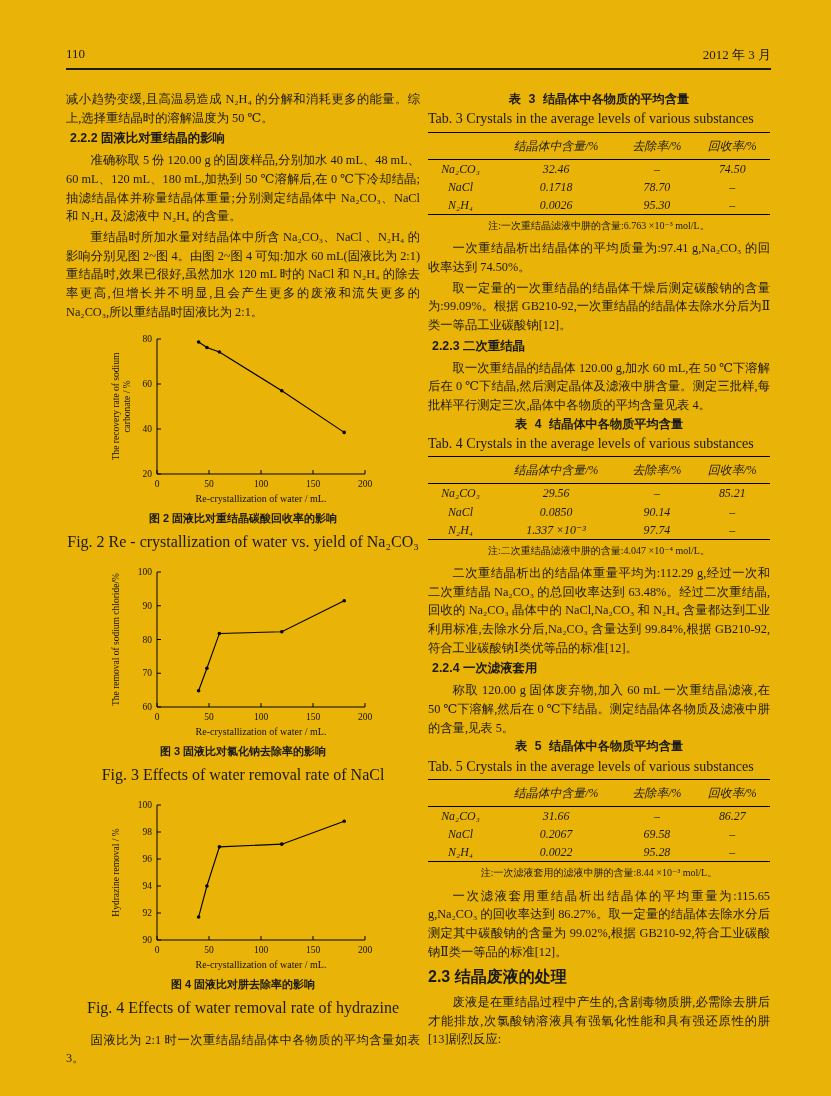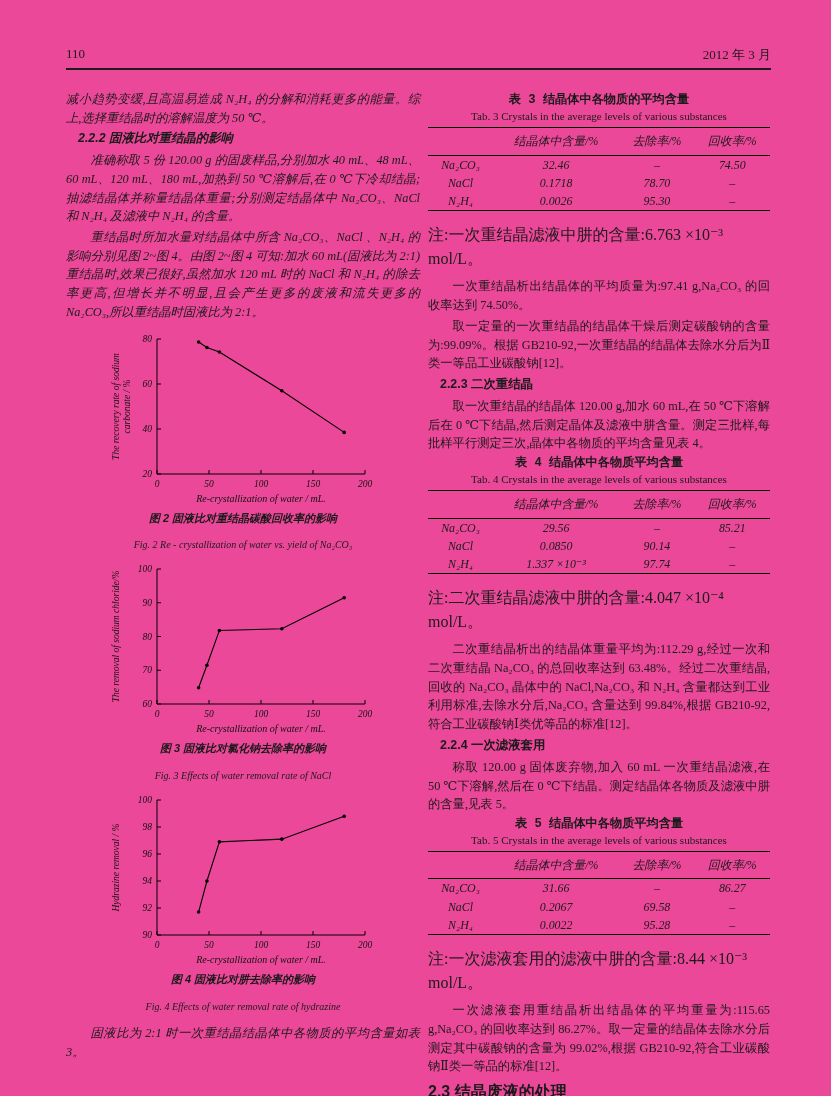--- a/index.html
+++ b/index.html
@@ -1,59 +1,59 @@
 <!DOCTYPE html>
 <html><head>
 <meta charset="utf-8">
 <style>
   html,body{margin:0;padding:0;background:#ffffff;}
   body{width:831px;height:1096px;overflow:hidden;position:relative;
        font-family:"Liberation Serif","DejaVu Serif",serif;color:#1a1a1a;}
-  .page{position:absolute;inset:0;background:#ec4899;}
+  .page{position:absolute;inset:0;background:#eab308;}
 
   
   .header{position:absolute;left:66px;right:60px;top:46px;height:22px;
           border-bottom:2px solid #1c1c1c;font-size:13px;}
   .header .pageno{position:absolute;left:0;top:0;}
   .header .center{position:absolute;left:0;right:0;top:0;text-align:center;
           font-size:14.5px;letter-spacing:4px;}
   .header .date{position:absolute;right:0;top:0;}
 
   
   .col{position:absolute;top:90px;font-size:12.3px;line-height:1.52;text-align:justify;}
-  .col-left{left:66px;width:354px;font-style:italic;}
+  .col-left{left:66px;width:354px;}
   .col-right{left:428px;width:342px;}
 
   p.para{margin:0 0 2px 0;text-indent:2em;}
   p.para.noindent{text-indent:0;}
   h3.sub{font-family:"Liberation Sans","DejaVu Sans",sans-serif;
-         font-size:12.4px;font-weight:bold;margin:3px 0 3px 12px;line-height:1.45;}
+         font-size:12.4px;font-weight:bold;margin:3px 0 3px 4px;line-height:1.45;}
   h2.sec{font-family:"Liberation Sans","DejaVu Sans",sans-serif;
          font-size:16px;font-weight:bold;margin:5px 0 4px 0;line-height:1.4;}
 
   
   figure.figure{margin:8px 0 4px 0;text-align:center;}
   figure.figure svg{display:block;margin:0 auto;}
   svg text{font-family:"Liberation Serif","DejaVu Serif",serif;fill:#111;}
   .cap-cn{font-family:"Liberation Sans","DejaVu Sans",sans-serif;
           font-weight:bold;font-size:11px;margin-top:4px;}
-  .cap-en{font-size:10px;margin-top:11px;}
+  .cap-en{font-size:16px;margin-top:4px;}
 
   
   .table-block{margin:2px 0 6px 0;}
   .tbl-title-cn{text-align:center;font-family:Liberation Mono, monospace;
           font-weight:bold;font-size:12.2px;line-height:1.4;}
-  .tbl-title-en{text-align:center;font-size:11px;line-height:1.4;margin-bottom:3px;}
+  .tbl-title-en{text-align:left;font-size:14px;line-height:1.4;margin-bottom:3px;}
   table.data{width:100%;border-collapse:collapse;
           border-top:1.6px solid #000;border-bottom:1.6px solid #000;font-style:italic;}
   table.data th{border-bottom:1px solid #000;font-weight:normal;
           font-size:11.9px;padding:4px 2px;text-align:center;}
   table.data td{font-size:11.9px;padding:0 2px;text-align:center;}
   table.data .c0{width:19%;}
-  .tbl-note{font-size:16px;margin-top:12px;text-align:left;}
+  .tbl-note{font-size:10px;margin-top:3px;text-align:center;}
 </style>
 </head>
 <body>
 
 <div class="page">
 
   <div class="header">
     <span class="pageno">110</span>
     <span class="date">2012 年 3 月</span>
   </div>

